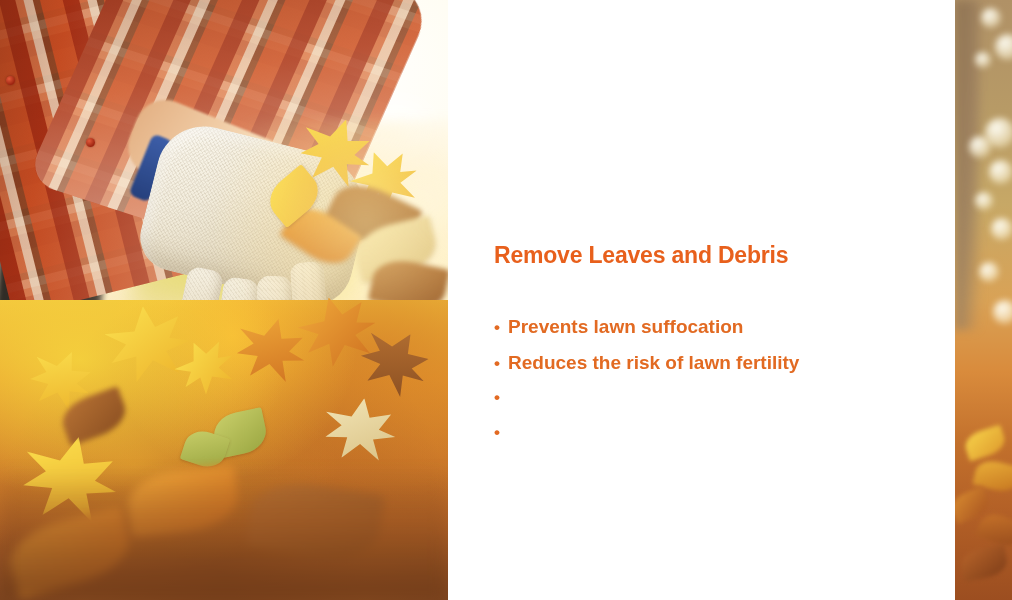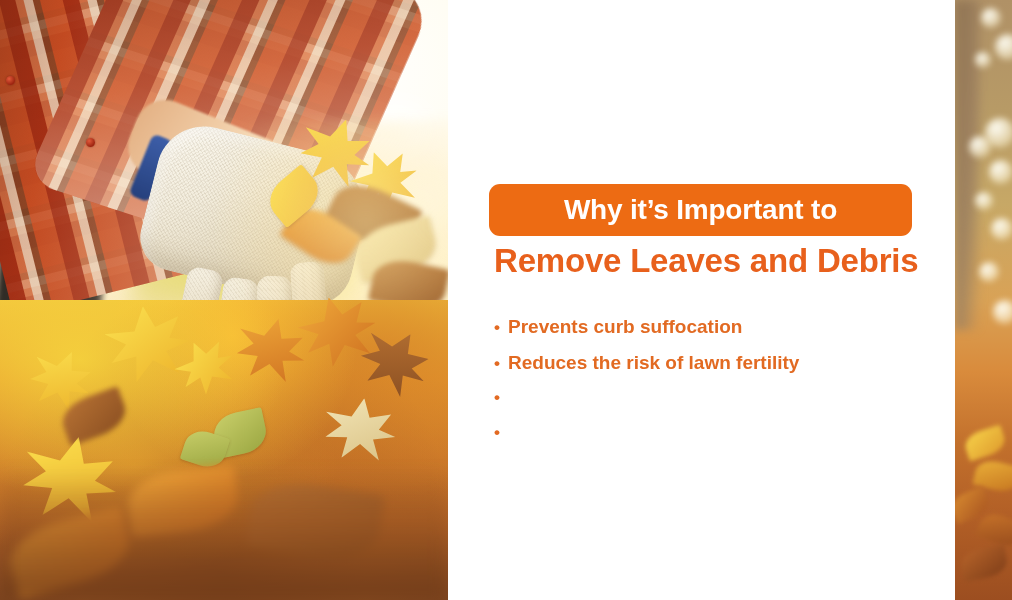--- a/index.html
+++ b/index.html
@@ -265,21 +265,21 @@
     font-size:28px;
     font-weight:bold;
     letter-spacing:-0.2px;
     line-height:1;
     white-space:nowrap;
   }
   .headline2 {
     position:absolute; left:46px; top:242px;
     width:420px;
     color:#E8601C;
-    font-size:33px;
+    font-size:23px;
     font-weight:bold;
     letter-spacing:-0.2px;
     line-height:1.15;
     white-space:nowrap;
   }
   .bullets {
     position:absolute; left:46px; top:310px;
     width:430px;
     list-style:none;
   }
@@ -360,30 +360,27 @@
     <div class="leaf lf-br blurry" style="left:62px;  top:396px; width:64px; height:40px; transform:rotate(-20deg);"></div>
     <div class="maple lf-y blurry" style="left:22px; top:436px; width:96px; height:84px; transform:rotate(12deg);"></div>
     <div class="leaf lf-o blurrier" style="left:128px; top:470px; width:110px; height:62px; transform:rotate(-6deg);"></div>
     <div class="leaf lf-br blurrier" style="left:250px; top:486px; width:130px; height:70px; transform:rotate(9deg);"></div>
     <div class="leaf lf-o blurrier" style="left:10px;  top:520px; width:120px; height:64px; transform:rotate(-14deg);"></div>
     <div class="leafbed-blur"></div>
   </div>
 
   <div class="content">
 
-    <div class="badge">
-      <span class="badge-text">Why it’s Important to</span>
-    </div>
 
     <div class="headline2">Remove Leaves and Debris</div>
 
     <ul class="bullets">
       <li class="bullet">
         <span class="bullet-dot">•</span>
-        <span class="bullet-label">Prevents curb suffocation</span>
+        <span class="bullet-label">Prevents lawn suffocation</span>
       </li>
       <li class="bullet">
         <span class="bullet-dot">•</span>
         <span class="bullet-label">Reduces the risk of lawn fertility</span>
       </li>
       <li class="bullet">
         <span class="bullet-dot">•</span>
       </li>
       <li class="bullet">
         <span class="bullet-dot">•</span>

